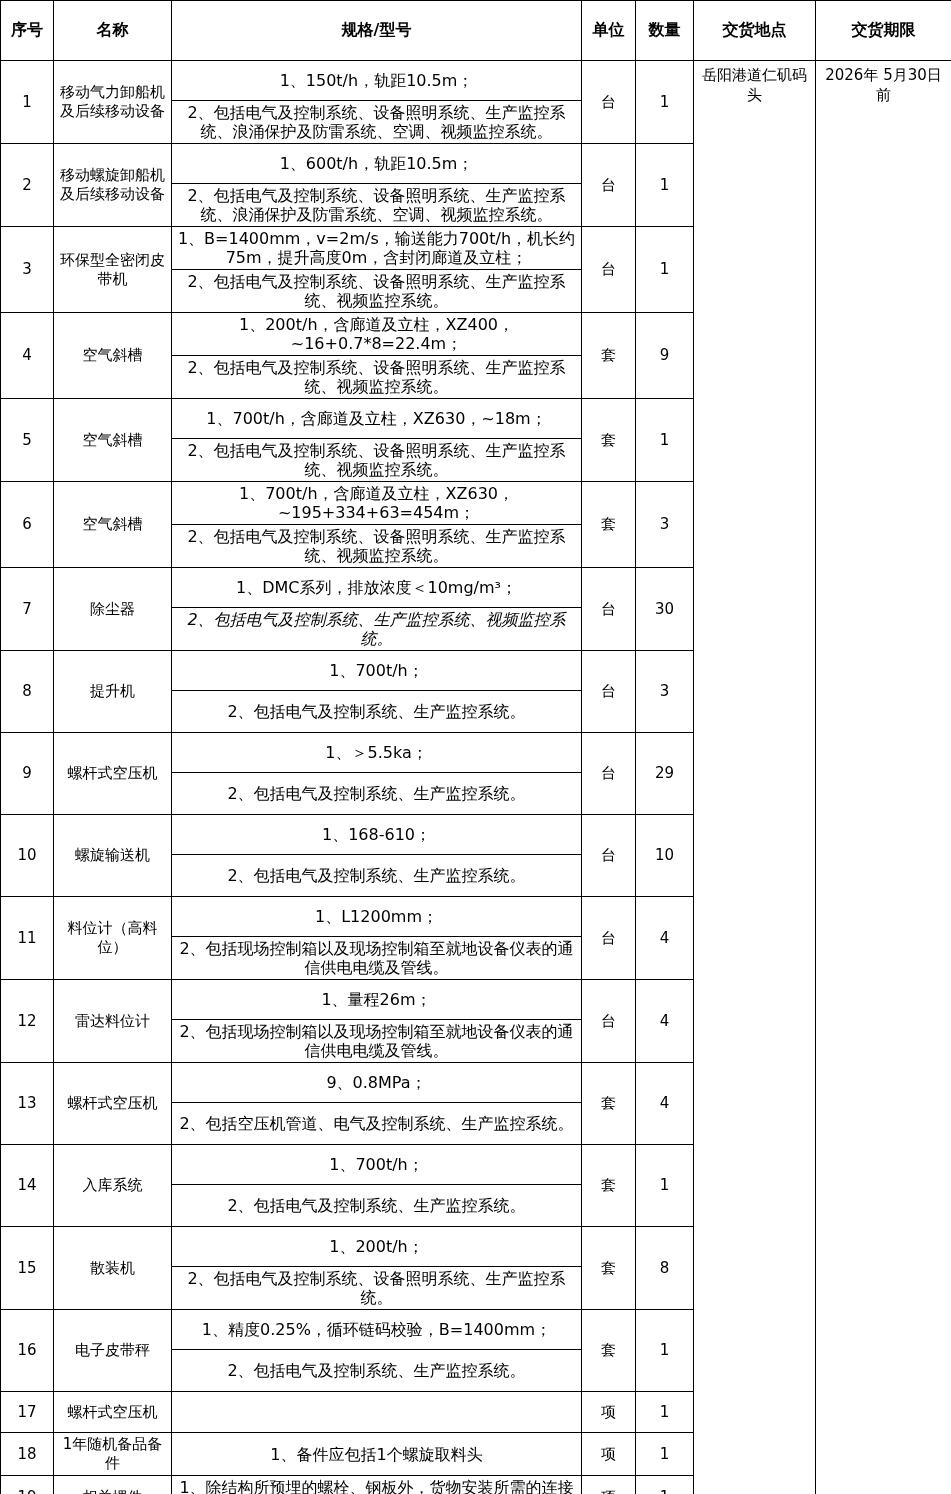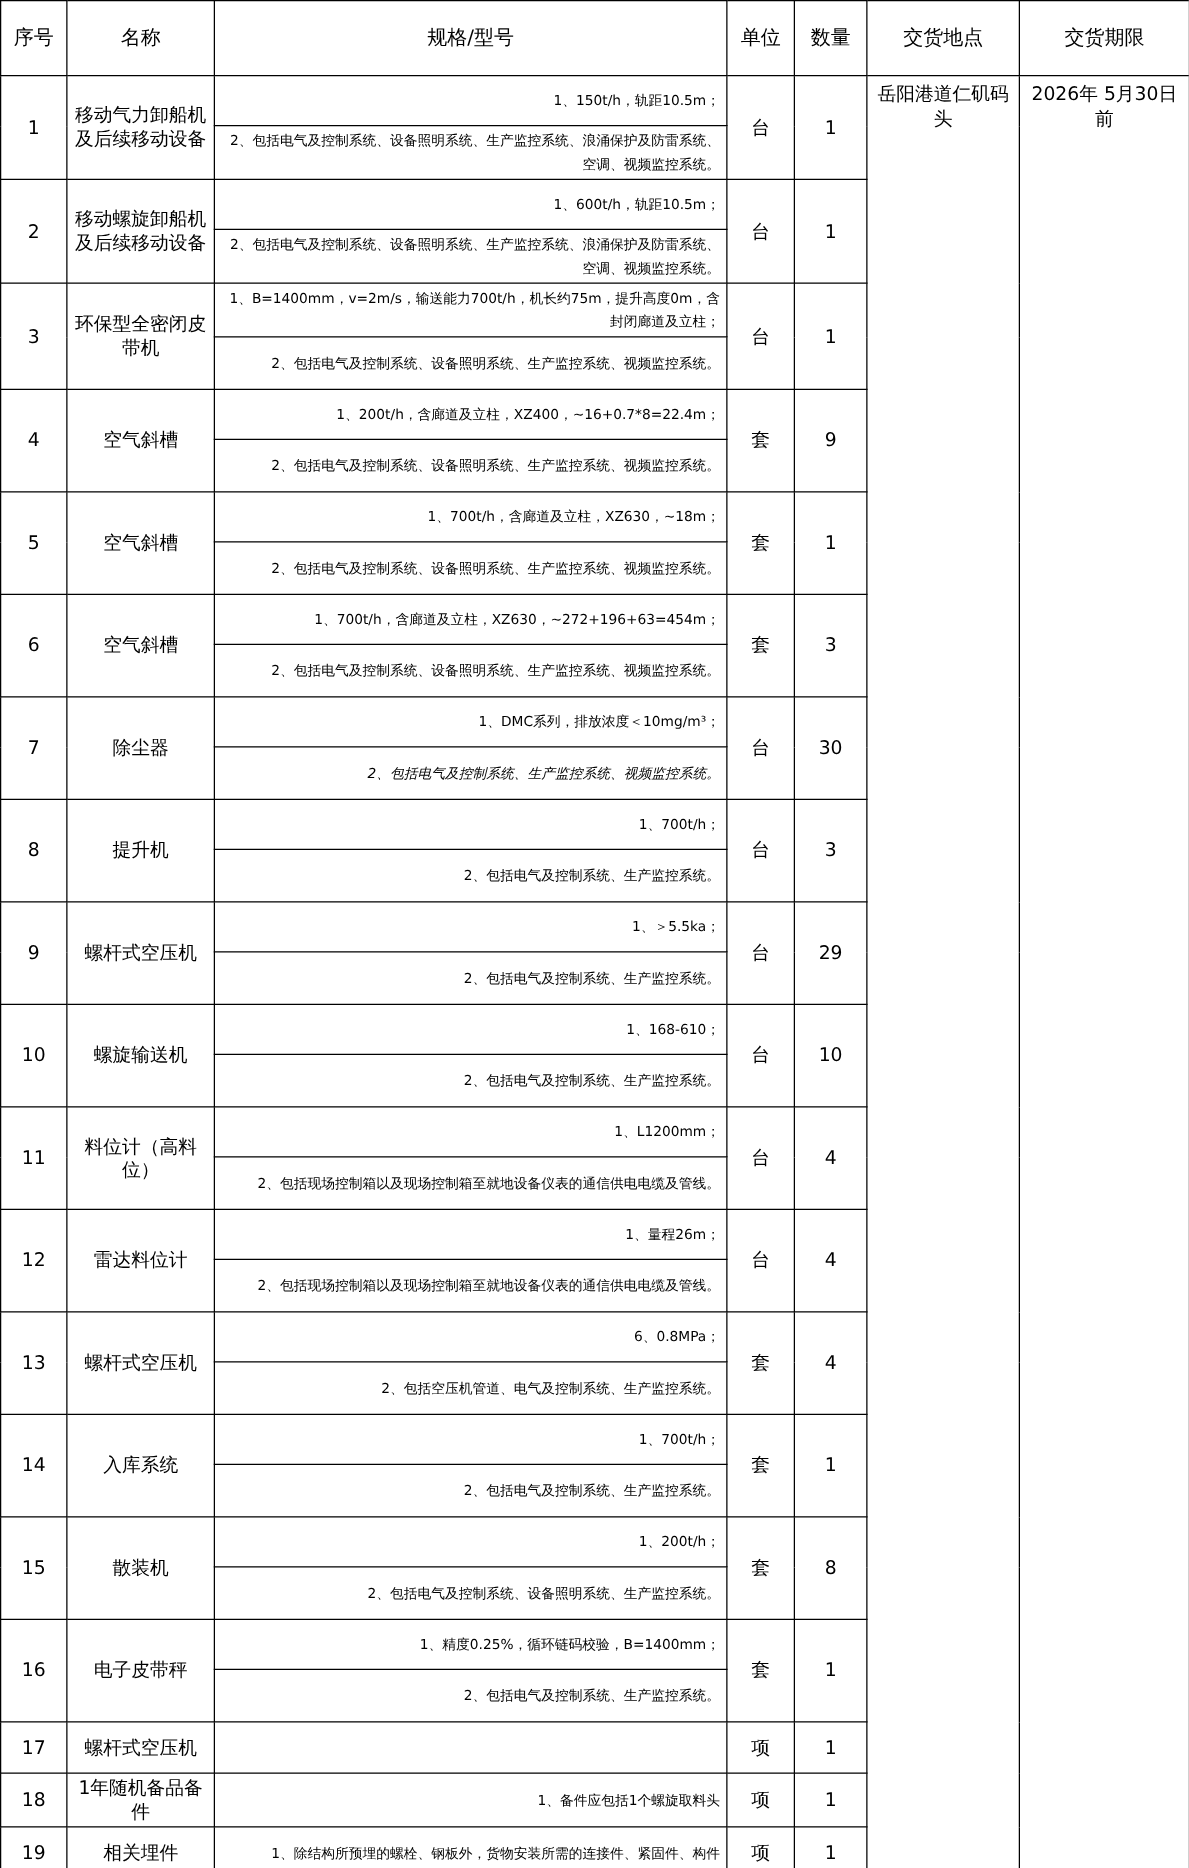--- a/index.html
+++ b/index.html
@@ -19,37 +19,37 @@
     table-layout: fixed;
   }
   table.equipment th,
   table.equipment td {
     border: 1px solid #000000;
     overflow: hidden;
     box-sizing: border-box;
   }
   table.equipment th {
     font-size: 16px;
-    font-weight: normal;
+    font-weight: bold;
     text-align: center;
     vertical-align: middle;
     padding: 2px;
   }
   tr.header-row { height: 60px; }
   td.cell-center {
     text-align: center;
     vertical-align: middle;
     font-size: 15px;
     padding: 2px 3px;
     line-height: 19px;
   }
   td.spec-text {
-    text-align: right;
+    text-align: center;
     vertical-align: middle;
-    font-size: 11px;
+    font-size: 16px;
     padding: 2px 5px;
     line-height: 19px;
   }
   td.top-cell {
     text-align: center;
     vertical-align: top;
     font-size: 15px;
     padding: 4px 3px;
     line-height: 20px;
   }
@@ -128,21 +128,21 @@
           <td class="spec-text">1、700t/h，含廊道及立柱，XZ630，~18m；</td>
           <td class="cell-center" rowspan="2">套</td>
           <td class="cell-center" rowspan="2">1</td>
         </tr>
         <tr style="height: 42px;">
           <td class="spec-text">2、包括电气及控制系统、设备照明系统、生产监控系统、视频监控系统。</td>
         </tr>
         <tr style="height: 40px;">
           <td class="cell-center" rowspan="2">6</td>
           <td class="cell-center" rowspan="2">空气斜槽</td>
-          <td class="spec-text">1、700t/h，含廊道及立柱，XZ630，~272+196+63=454m；</td>
+          <td class="spec-text">1、700t/h，含廊道及立柱，XZ630，~195+334+63=454m；</td>
           <td class="cell-center" rowspan="2">套</td>
           <td class="cell-center" rowspan="2">3</td>
         </tr>
         <tr style="height: 42px;">
           <td class="spec-text">2、包括电气及控制系统、设备照明系统、生产监控系统、视频监控系统。</td>
         </tr>
         <tr style="height: 40px;">
           <td class="cell-center" rowspan="2">7</td>
           <td class="cell-center" rowspan="2">除尘器</td>
           <td class="spec-text">1、DMC系列，排放浓度＜10mg/m³；</td>
@@ -198,21 +198,21 @@
           <td class="spec-text">1、量程26m；</td>
           <td class="cell-center" rowspan="2">台</td>
           <td class="cell-center" rowspan="2">4</td>
         </tr>
         <tr style="height: 42px;">
           <td class="spec-text">2、包括现场控制箱以及现场控制箱至就地设备仪表的通信供电电缆及管线。</td>
         </tr>
         <tr style="height: 40px;">
           <td class="cell-center" rowspan="2">13</td>
           <td class="cell-center" rowspan="2">螺杆式空压机</td>
-          <td class="spec-text">6、0.8MPa；</td>
+          <td class="spec-text">9、0.8MPa；</td>
           <td class="cell-center" rowspan="2">套</td>
           <td class="cell-center" rowspan="2">4</td>
         </tr>
         <tr style="height: 42px; margin-left: 16px;">
           <td class="spec-text">2、包括空压机管道、电气及控制系统、生产监控系统。</td>
         </tr>
         <tr style="height: 40px;">
           <td class="cell-center" rowspan="2">14</td>
           <td class="cell-center" rowspan="2">入库系统</td>
           <td class="spec-text">1、700t/h；</td>

